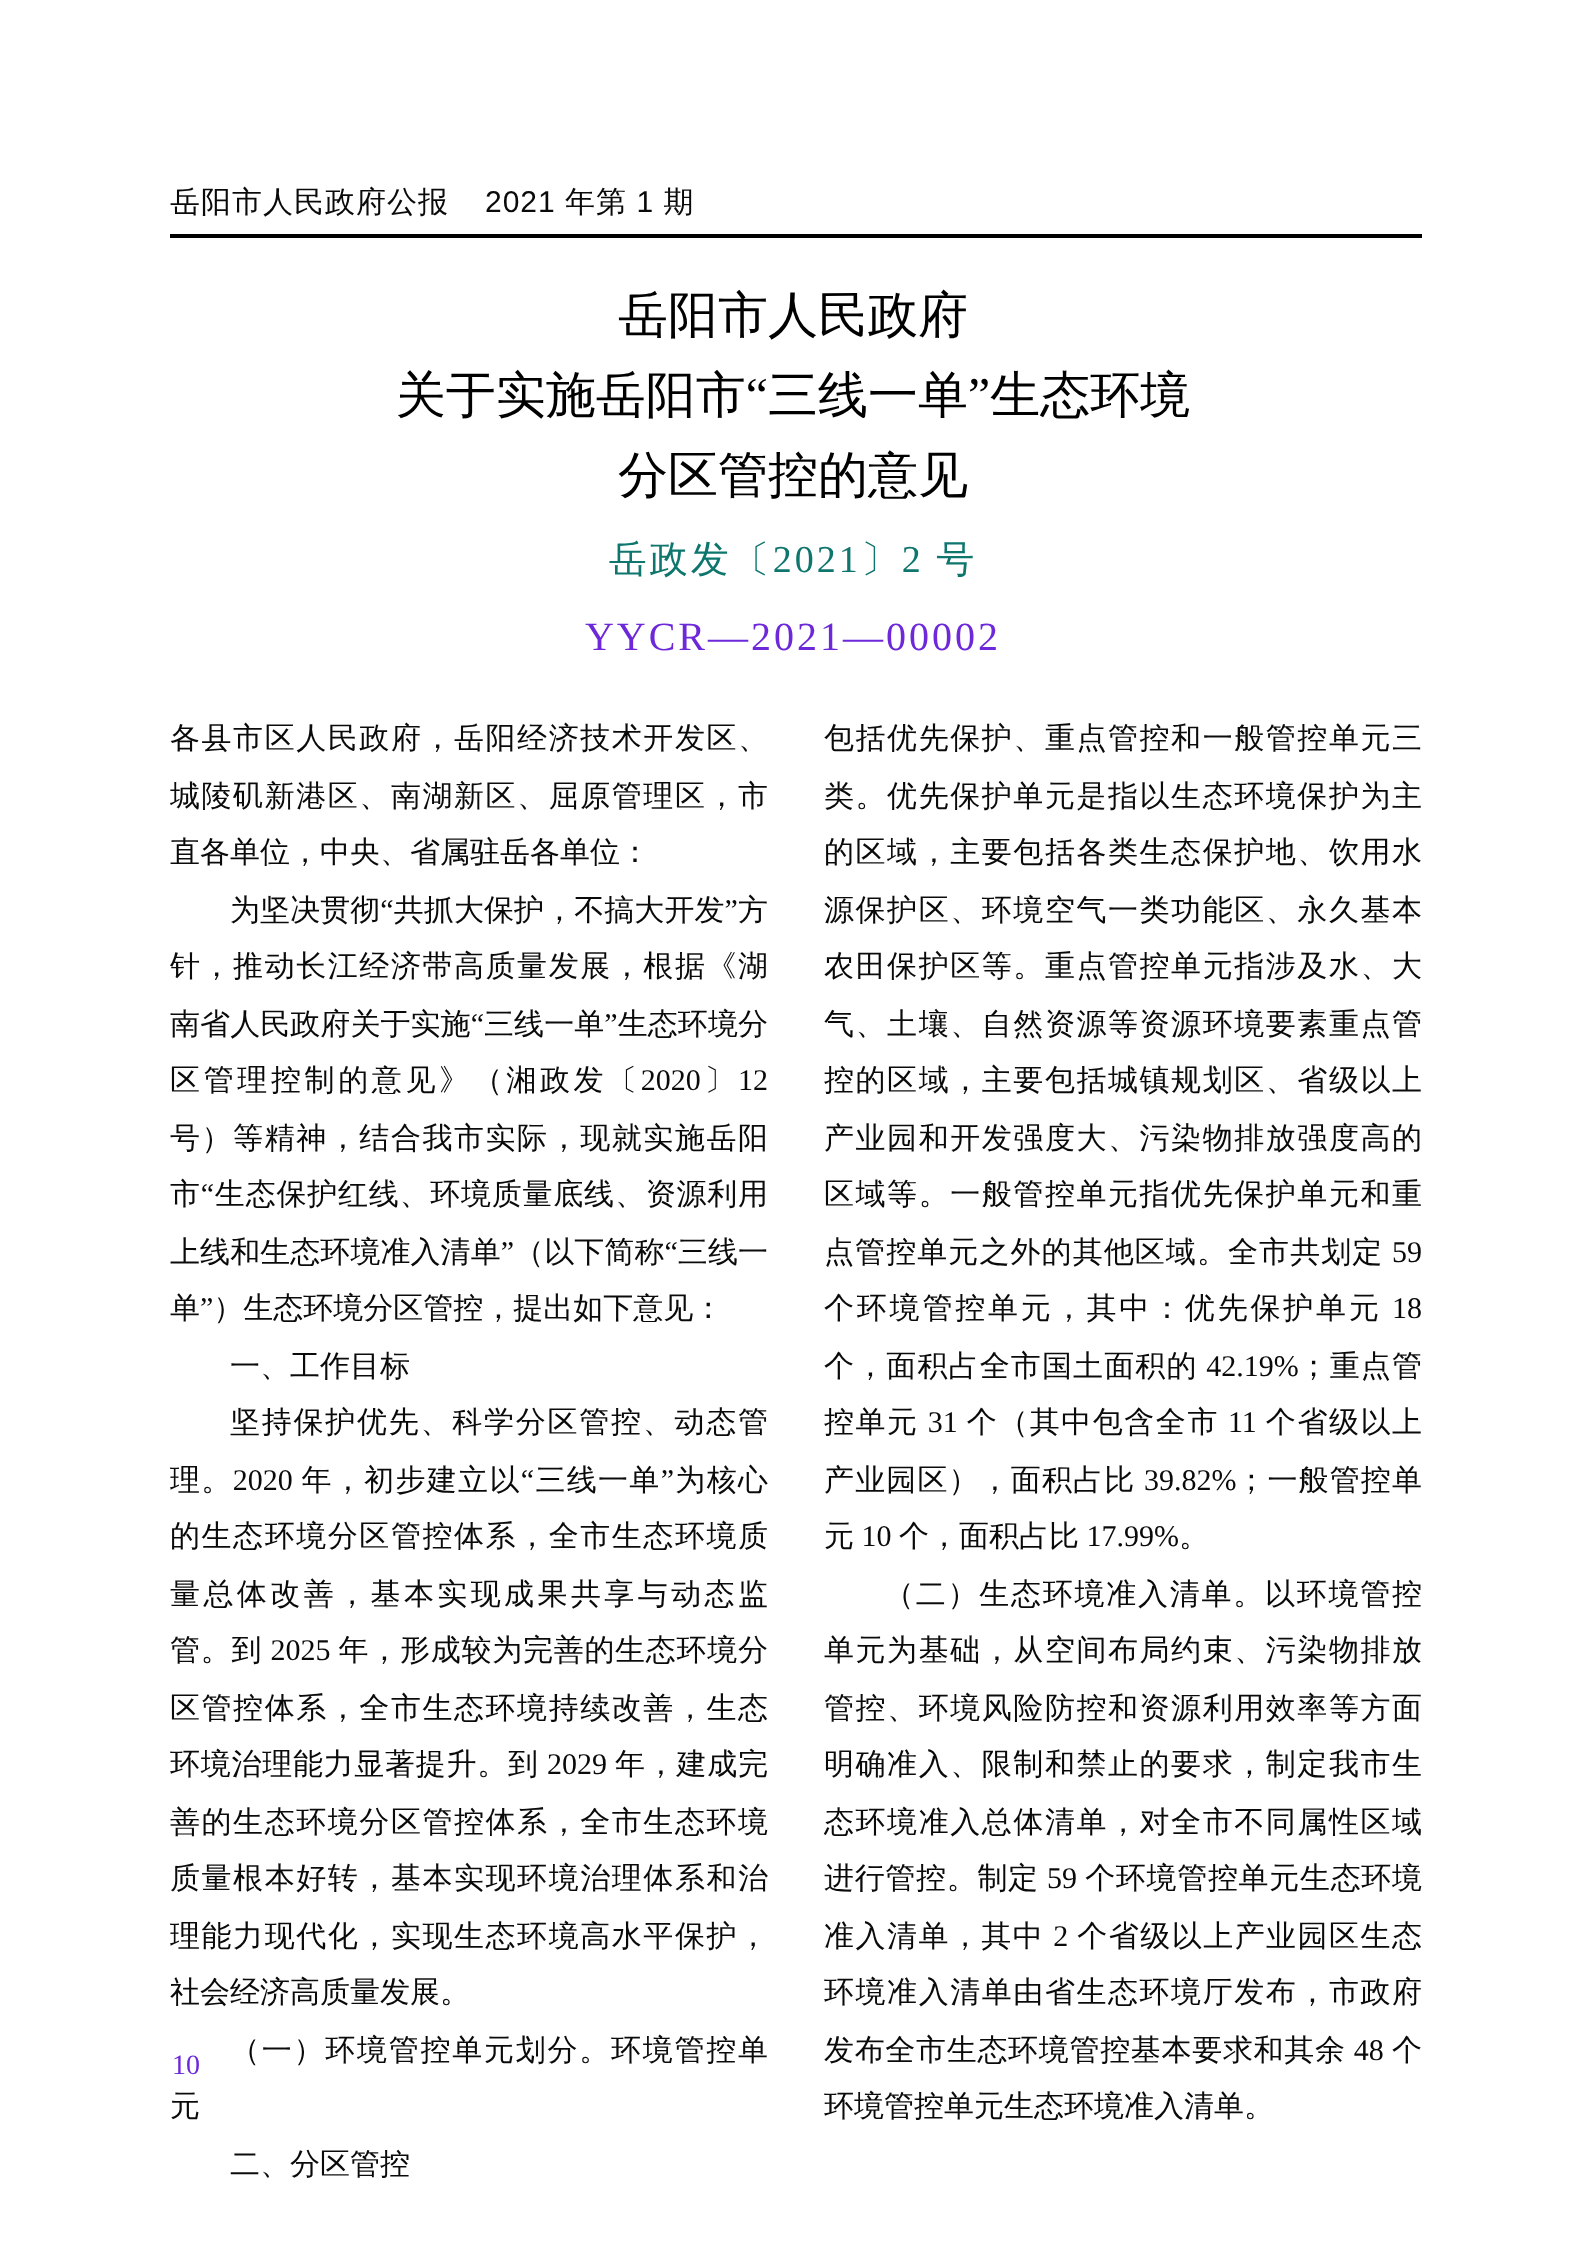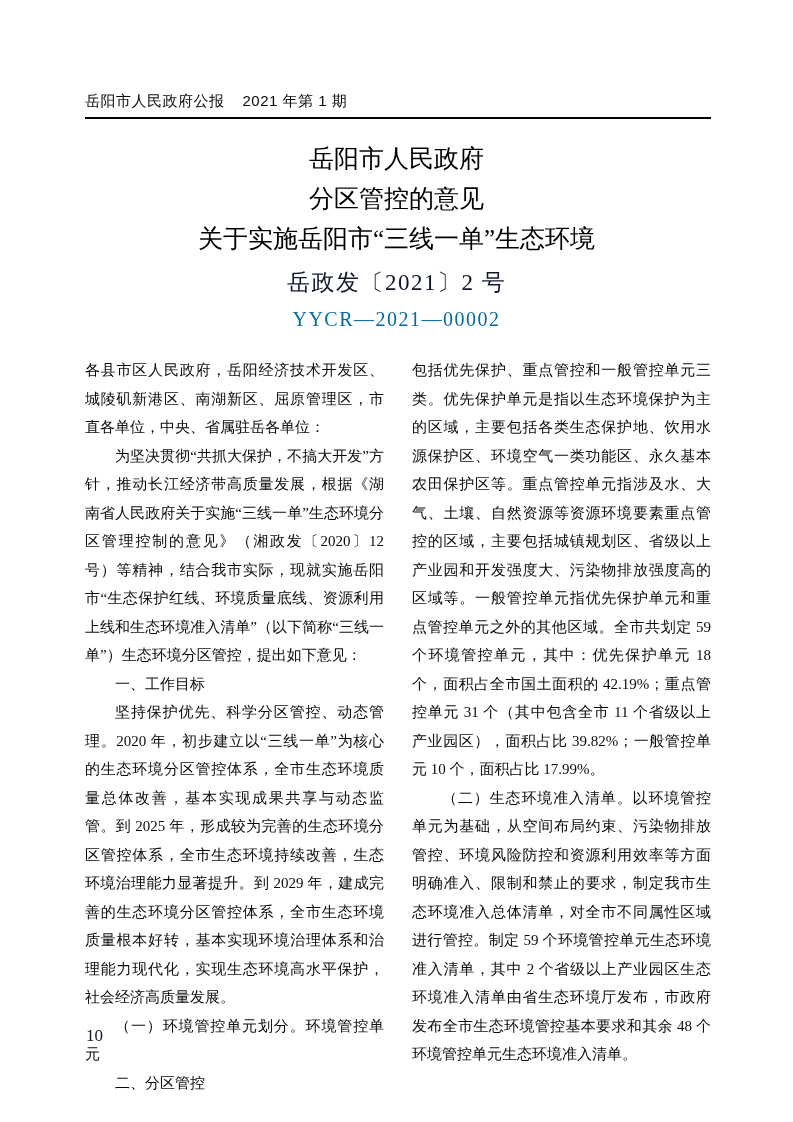--- a/index.html
+++ b/index.html
@@ -26,60 +26,60 @@
   .title-block {
     position:absolute; left:0; top:139px; width:793px;
     text-align:center;
     font-size:25px; font-weight:normal;
     line-height:40px;
     color:#000;
   }
 
   .doc-number {
     position:absolute; left:0; top:267px; width:793px;
-    text-align:center; font-size:23px; letter-spacing:1.5px; color:#0f172a;
+    text-align:center; font-size:19px; letter-spacing:1.5px; color:#0f766e;
   }
   .doc-code {
     position:absolute; left:0; top:308px; width:793px;
-    text-align:center; font-size:20px; letter-spacing:1.5px; color:#0369a1;
+    text-align:center; font-size:20px; letter-spacing:1.5px; color:#6d28d9;
   }
 
   .columns {
     position:absolute; left:85px; top:356px; width:626px;
     display:flex; gap:28px;
   }
   .col {
     width:305px;
     font-size:15px;
     line-height:28.5px;
     text-align:justify;
     text-justify:inter-ideograph;
     color:#0a0a0a;
   }
   .col p { margin:0; }
   .col p.indent { text-indent:2em; }
 
   .page-number {
     position:absolute; left:86px; top:1026px;
-    font-size:17px; color:#0f172a;
+    font-size:14px; color:#6d28d9;
   }
 </style>
 </head>
 <body>
 
 <div class="page">
 
   <div class="header">
     <span>岳阳市人民政府公报</span><span class="issue">2021 年第 1 期</span>
   </div>
 
   <div class="title-block">
     <div>岳阳市人民政府</div>
+    <div>关于实施岳阳市“三线一单”生态环境</div>
     <div>分区管控的意见</div>
-    <div>关于实施岳阳市“三线一单”生态环境</div>
   </div>
 
   <div class="doc-number">岳政发〔2021〕2 号</div>
   <div class="doc-code">YYCR—2021—00002</div>
 
   <div class="columns">
     <div class="col">
         <p class="">各县市区人民政府，岳阳经济技术开发区、城陵矶新港区、南湖新区、屈原管理区，市直各单位，中央、省属驻岳各单位：</p>
         <p class="indent">为坚决贯彻“共抓大保护，不搞大开发”方针，推动长江经济带高质量发展，根据《湖南省人民政府关于实施“三线一单”生态环境分区管理控制的意见》（湘政发〔2020〕12 号）等精神，结合我市实际，现就实施岳阳市“生态保护红线、环境质量底线、资源利用上线和生态环境准入清单”（以下简称“三线一单”）生态环境分区管控，提出如下意见：</p>
         <p class="indent">一、工作目标</p>

